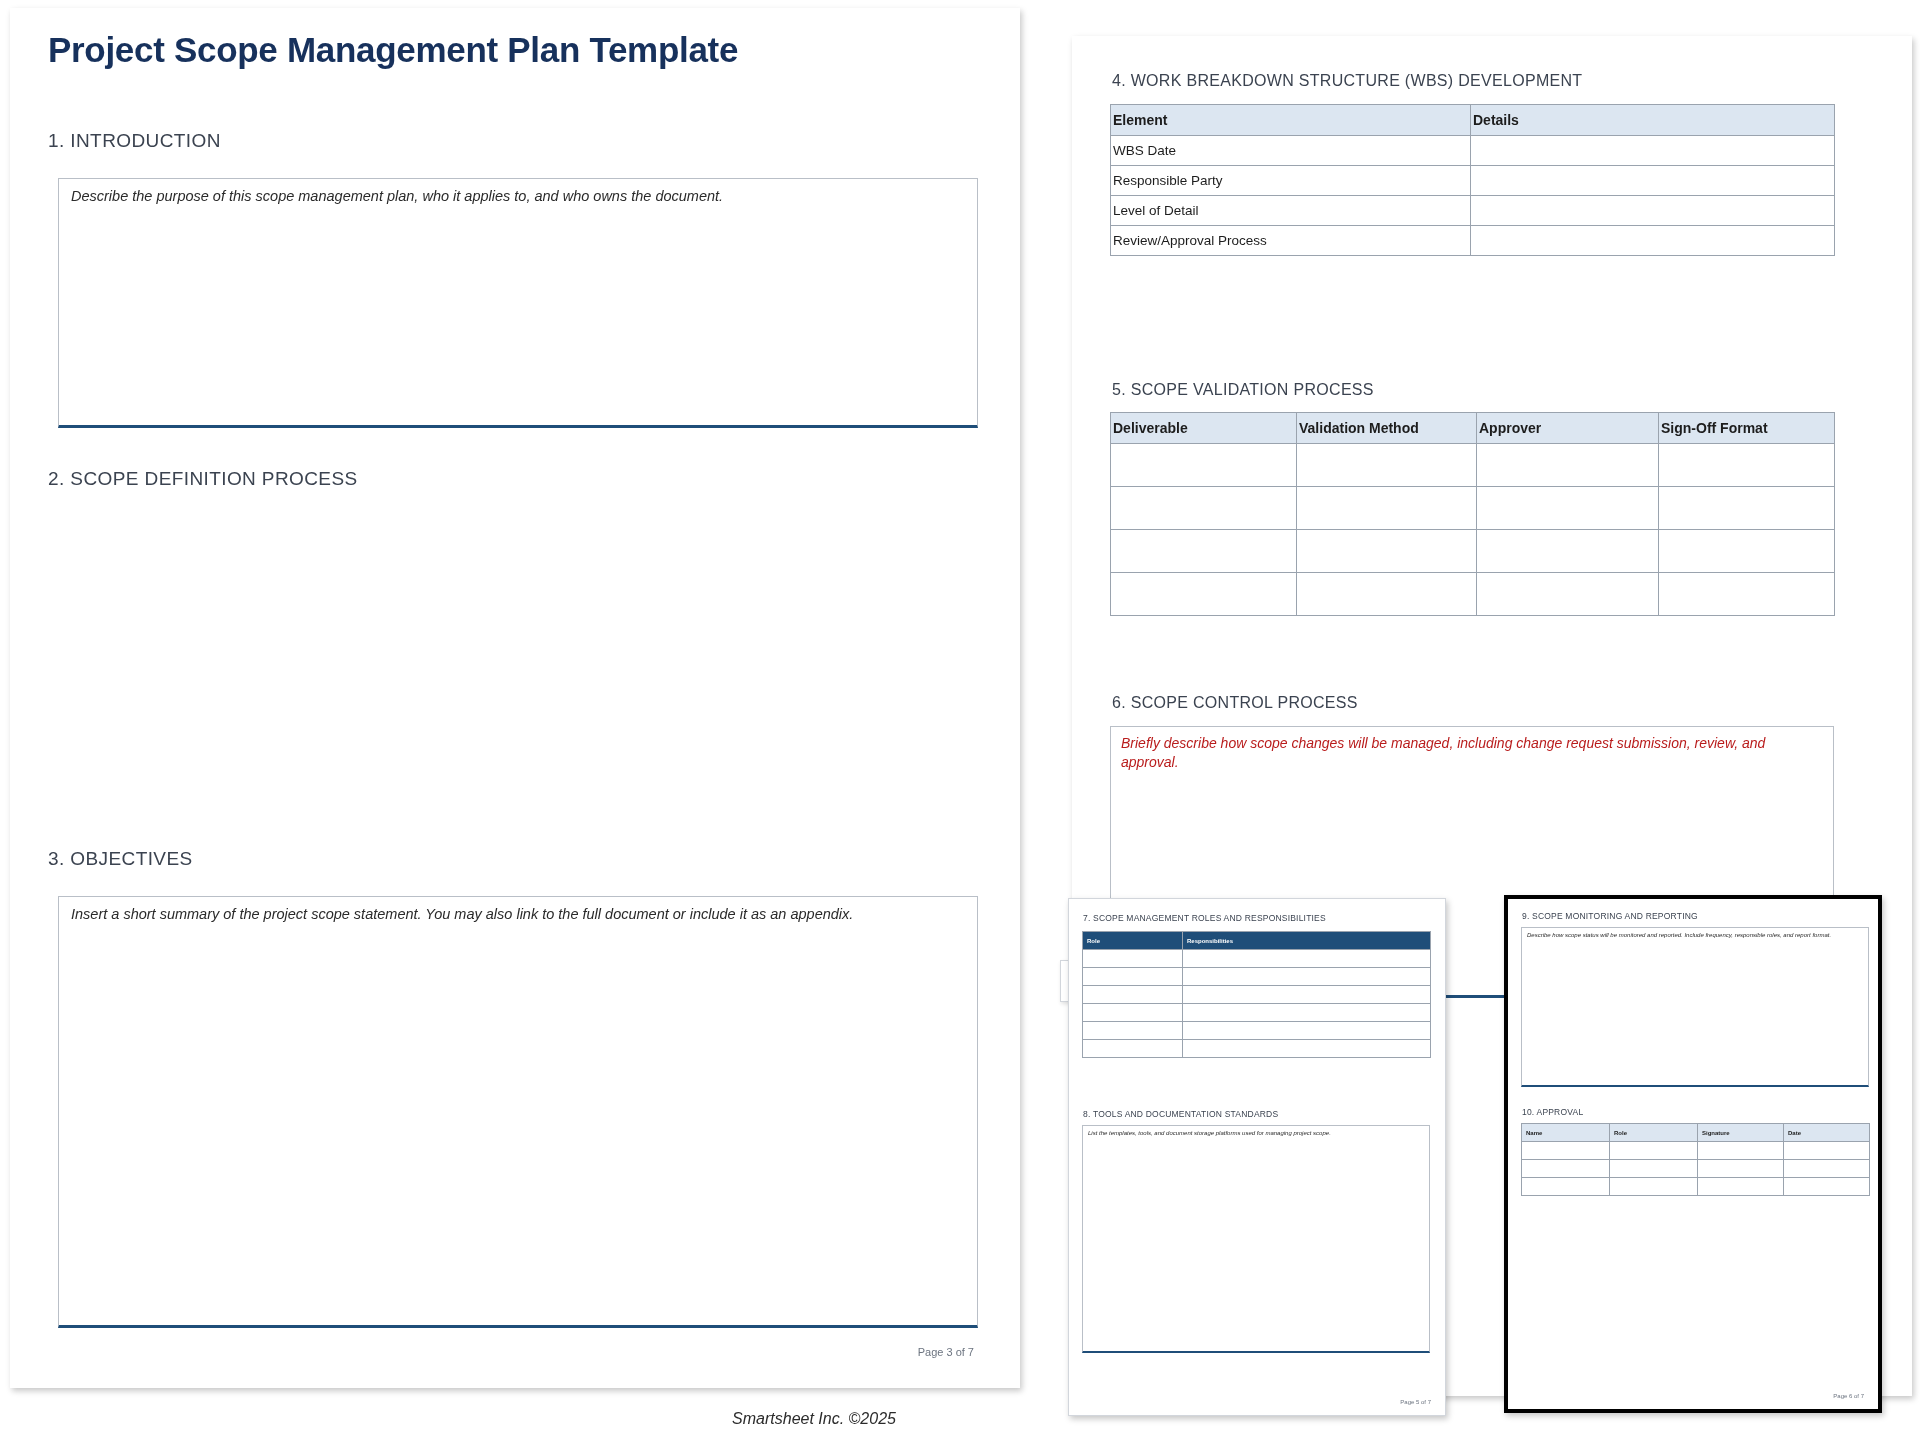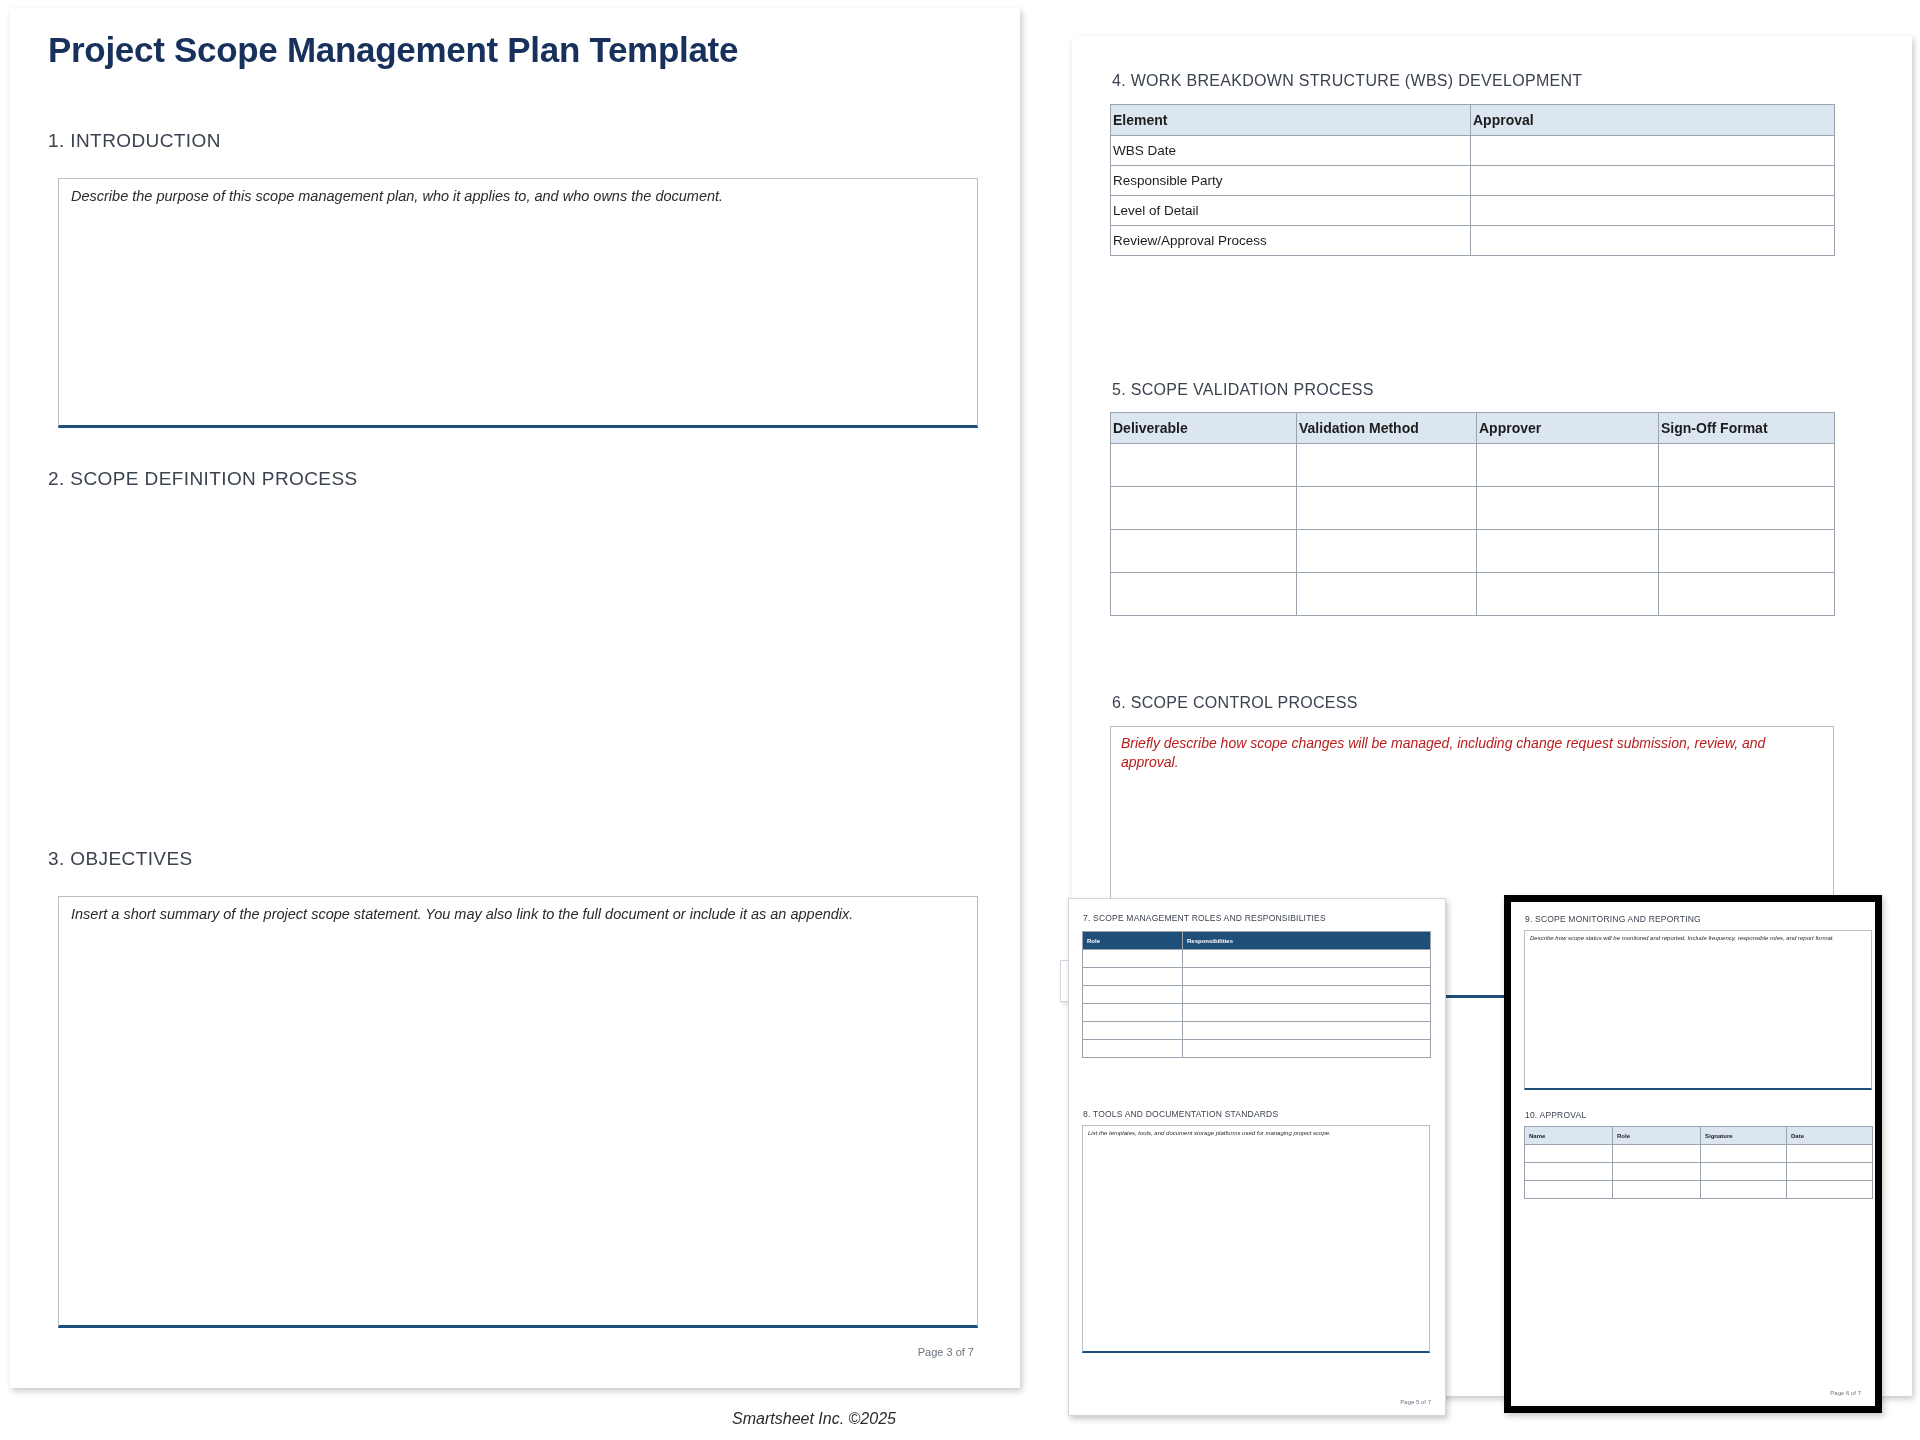--- a/index.html
+++ b/index.html
@@ -191,21 +191,21 @@
   }
 
   
   .page-four {
     position: absolute;
     left: 1504px;
     top: 895px;
     width: 378px;
     height: 518px;
     background: #ffffff;
-    border: 7px solid #000000;
+    border: 4px solid #000000;
     box-shadow: 2px 3px 6px rgba(0,0,0,0.22);
     box-sizing: border-box;
   }
 
   
   .footer {
     position: absolute;
     left: 0;
     right: 0;
     bottom: 12px;
@@ -253,21 +253,21 @@
 
     <div class="p2-head" style="left:40px; top:36px;">4.  WORK BREAKDOWN STRUCTURE (WBS) DEVELOPMENT</div>
     <table class="grid" style="left:38px; top:68px; width:724px;">
       <colgroup>
           <col style="width:360px">
           <col style="width:364px">
         </colgroup>
       <thead>
         <tr>
           <th>Element</th>
-          <th>Approval</th>
+          <th>Details</th>
         </tr>
       </thead>
       <tbody>
         <tr>
           <td>WBS Date</td>
           <td></td>
         </tr>
         <tr>
           <td>Responsible Party</td>
           <td></td>

